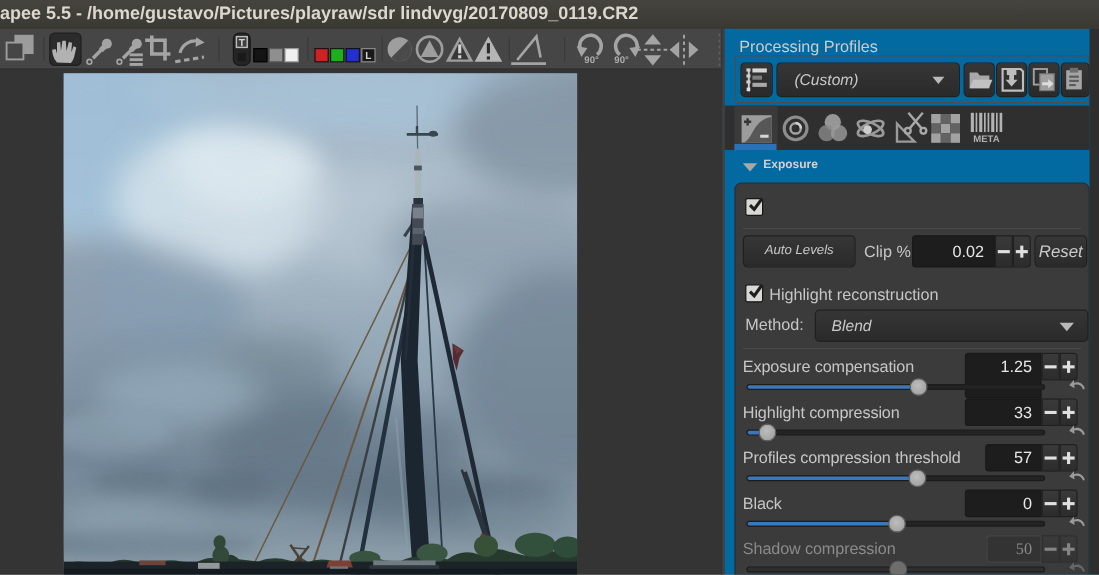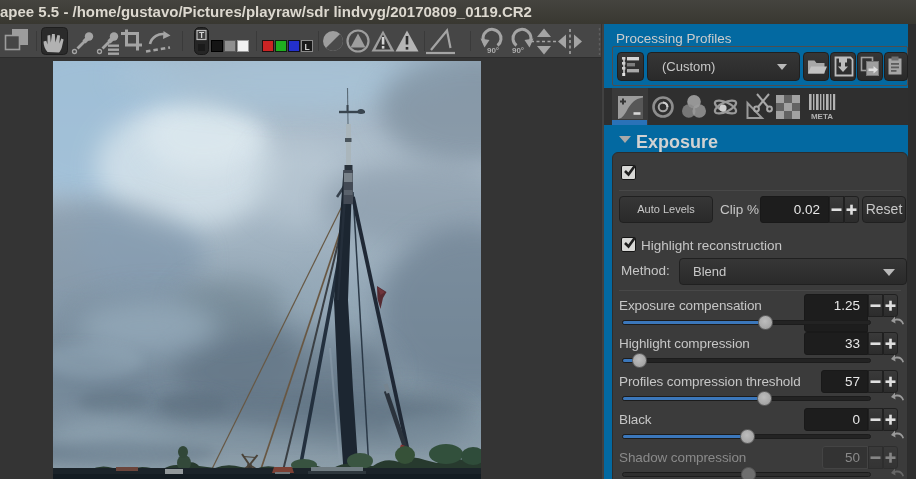--- a/index.html
+++ b/index.html
@@ -13,30 +13,30 @@
   background:#464646;border-bottom:1px solid #2c2c2c;}
 #canvas{position:absolute;left:0;top:58px;width:602px;height:421px;background:#343434;}
 #divider{position:absolute;left:601px;top:24px;width:3px;height:455px;background:#414141;border-left:1px solid #333;}
 #photo{position:absolute;left:53px;top:61px;width:428px;height:418px;}
 #panel{position:absolute;left:604px;top:24px;width:312px;height:455px;background:#0369a1;}
 #scrollstrip{position:absolute;left:908px;top:24px;width:8px;height:455px;background:#2e2e2e;}
 .lbl{color:#c6c6c6;font-size:13.5px;}
 #ppframe{position:absolute;left:8px;top:22px;width:296px;height:40px;
   border:1px solid #4e4e4e;border-radius:2px;}
 #pplabel{position:absolute;left:12px;top:7px;color:#cccccc;font-size:13.5px;background:transparent;}
-.btn{background:linear-gradient(#363636,#2a2a2a);border:1px solid #202020;border-radius:4px;}
+.btn{background:linear-gradient(#363636,#2a2a2a);border:1px solid #202020;border-radius:4px;font-style:italic;}
 #ppicon{position:absolute;left:13px;top:28px;width:27px;height:29px;}
 #ppcombo{position:absolute;left:43px;top:28px;width:153px;height:29px;color:#c8c8c8;font-size:13px;line-height:27px;padding-left:14px;}
 #ppcombo .arr{position:absolute;right:12px;top:11px;width:0;height:0;border-left:5px solid transparent;border-right:5px solid transparent;border-top:6px solid #b9b9b9;}
 .ppbtn{position:absolute;top:28px;width:27px;height:29px;}
 #tabstrip{position:absolute;left:0;top:64px;width:304px;height:37px;background:#2f2f2f;}
 #tabblue{position:absolute;left:8px;top:96px;width:35px;height:5px;background:#2a72b8;}
 #exphdr{position:absolute;left:14px;top:108px;width:290px;height:16px;}
 #exphdr .tri{position:absolute;left:1px;top:4px;width:0;height:0;border-left:6px solid transparent;border-right:6px solid transparent;border-top:7px solid #a9a9a9;}
-#exphdr .txt{position:absolute;top:0;color:#d2d2d2;font-weight:bold;font-size:18px;}
+#exphdr .txt{position:absolute;top:0;color:#d2d2d2;font-weight:bold;font-size:10px;}
 #toolframe{position:absolute;left:8px;top:128px;width:296px;height:340px;
   border:1px solid #2d2d2d;border-radius:6px 6px 0 0;background:#3b3b3b;}
 .sep{position:absolute;left:6px;width:282px;height:1px;background:#484848;}
 .cbox{position:absolute;left:8px;width:15px;height:15px;background:#d8d8d6;border:1px solid #151515;border-radius:2px;}
 .cbox svg{position:absolute;left:0px;top:-3px;}
 .cblbl{position:absolute;left:28px;color:#c6c6c6;font-size:13.5px;}
 .srow-lbl{position:absolute;left:6px;color:#c6c6c6;font-size:13.5px;letter-spacing:-0.1px;}
 .spin{position:absolute;background:#1d1d1d;border:1px solid #191919;border-radius:3px 0 0 3px;color:#e8e8e8;font-size:13.5px;text-align:right;}
 .mbtn{position:absolute;width:15px;height:23px;background:linear-gradient(#3a3a3a,#2c2c2c);border:1px solid #202020;color:#e2e2e2;text-align:center;font-weight:bold;font-size:15px;line-height:21px;}
 .track{position:absolute;left:9px;width:249px;height:5px;background:#232323;border-radius:3px;border:1px solid #1c1c1c;}
@@ -448,21 +448,21 @@
               <rect x="5.2" y="5.7" width="2.6" height="10" fill="#e0e0e0"></rect>
             </svg></div>
           <div class="track" style="top:281px;">
             <div class="fill" style="width:124px;"></div>
             <div class="knob" style="left:117px;"></div>
           </div>
           <svg class="undo" style="top:275px;" viewBox="0 0 16 14">
             <path d="M14 10 C13 5.5 9 3.5 5 5 L5 2.4 L1 7 L5.5 9.6 L5.2 6.8 C8.5 5.8 11.5 7 12.5 10.5 Z" fill="#9a9a9a"></path>
           </svg>
           <div class="srow-lbl" style="top:297px;color:#8a8a8a">Shadow compression</div>
-          <div class="spin" style="left:209px;top:293px;width:46px;height:23px;line-height:21px;padding-right:7px;background:#333;color:#8a8a8a;border-color:#444;">50</div>
+          <div class="spin" style="left:209px;top:293px;width:46px;height:23px;line-height:21px;padding-right:7px;background:#333;color:#8a8a8a;border-color:#444;font-family:Liberation Serif, serif;">50</div>
           <div class="mbtn" style="left:255px;top:293px;opacity:0.45;"><svg width="13" height="21" viewBox="0 0 13 21">
               <rect x="1.5" y="9.4" width="10" height="2.6" fill="#e0e0e0"></rect>
             </svg></div>
           <div class="mbtn" style="left:270px;top:293px;border-radius:0 3px 3px 0;opacity:0.45;"><svg width="13" height="21" viewBox="0 0 13 21">
               <rect x="1.5" y="9.4" width="10" height="2.6" fill="#e0e0e0"></rect>
               <rect x="5.2" y="5.7" width="2.6" height="10" fill="#e0e0e0"></rect>
             </svg></div>
           <div class="track" style="top:319px;background:#2e2e2e;">
             <div class="fill" style="width:0px;"></div>
             <div class="knob" style="left:118px;background:#6e6e6e;border-color:#555;"></div>

